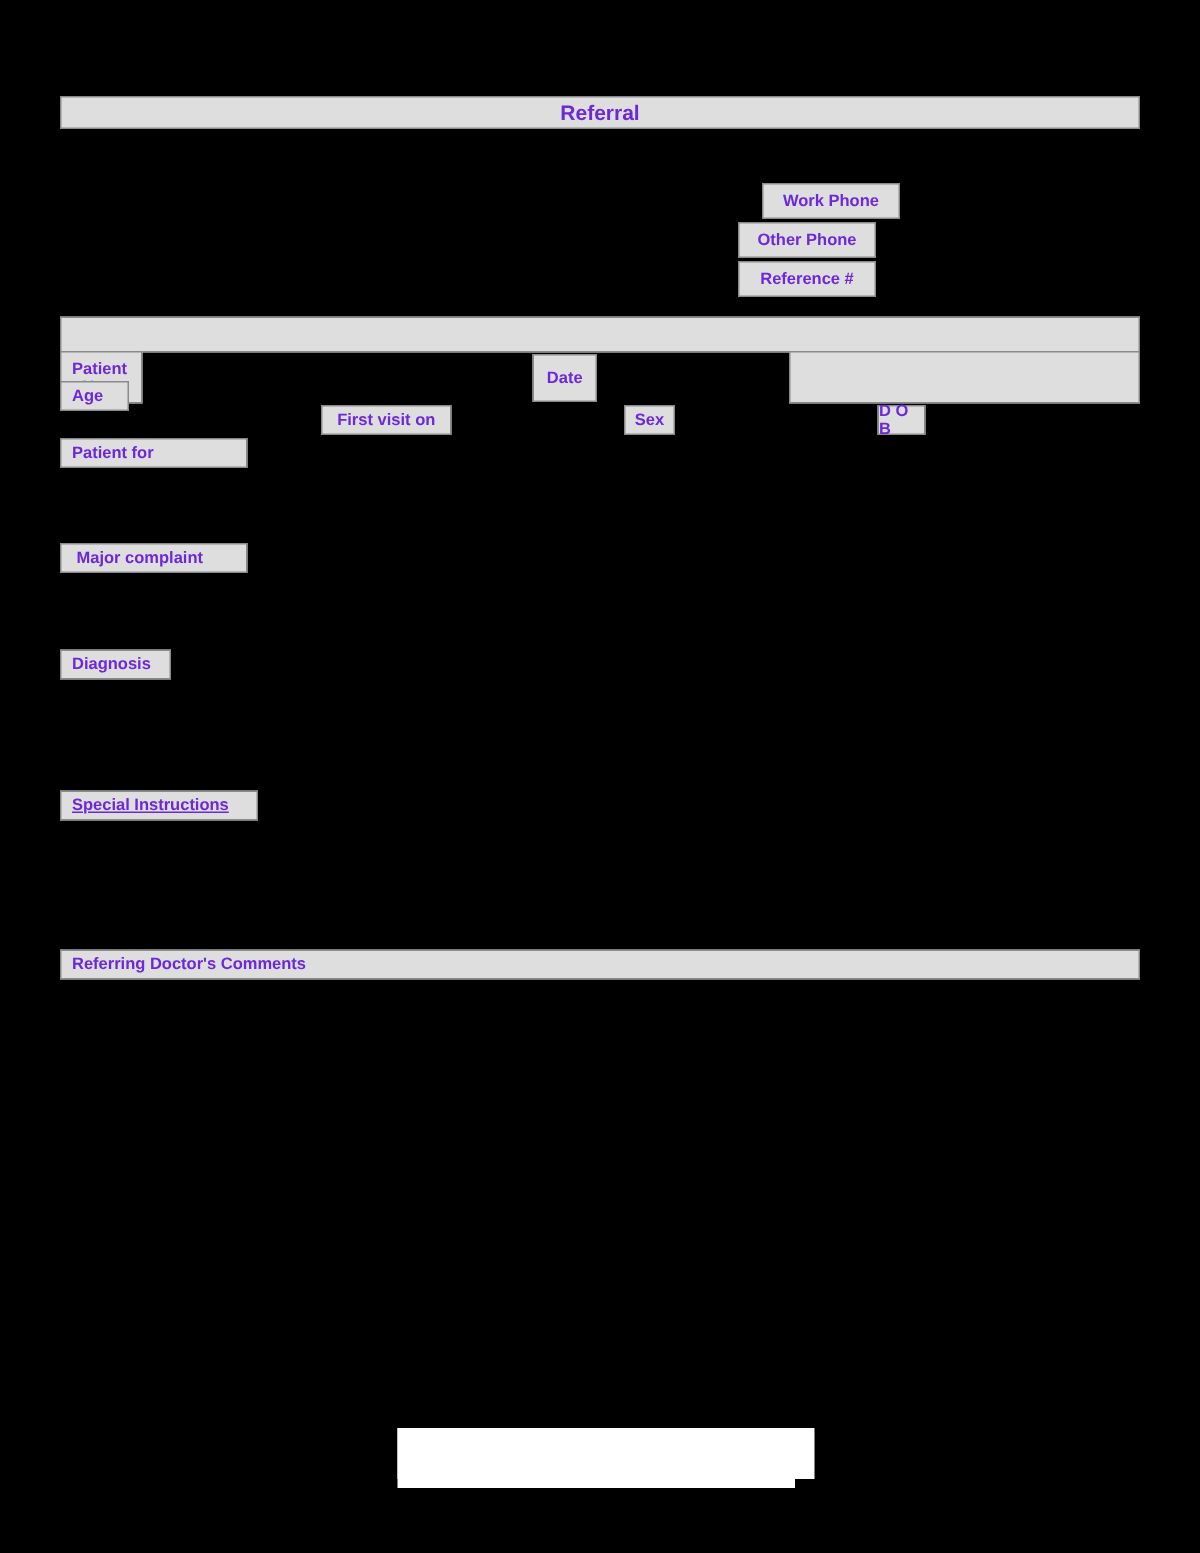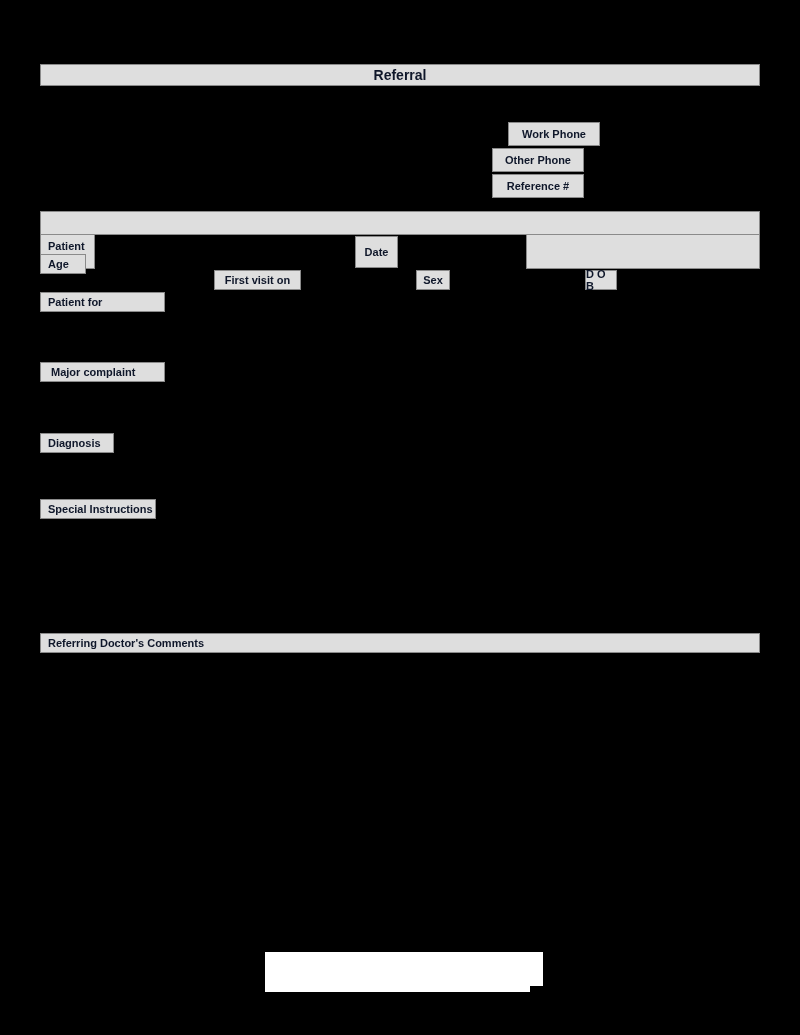--- a/index.html
+++ b/index.html
@@ -16,21 +16,21 @@
     width: 800px;
     height: 1035px;
     background: #000000;
     overflow: hidden;
   }
   .field {
     position: absolute;
     background: #dedede;
     border: 1px solid #8a8a8a;
     box-sizing: border-box;
-    color: #0f172a;
+    color: #6d28d9;
     font-weight: bold;
     font-size: 11px;
     line-height: 12px;
     display: flex;
     align-items: center;
     white-space: pre-line;
   }
   .field.pad {
     padding-left: 7px;
   }
@@ -62,21 +62,21 @@
 
   #age-label        { left: 40px;  top: 254px; width: 46px;  height: 20px; text-align: right; }
   #first-visit      { left: 214px; top: 270px; width: 87px;  height: 20px; }
   #sex-label        { left: 416px; top: 270px; width: 34px;  height: 20px; }
   #dob-label        { left: 585px; top: 270px; width: 32px;  height: 20px; }
   #referral-for     { left: 40px;  top: 292px; width: 125px; height: 20px; }
 
   
   #major-complaint      { left: 40px; top: 362px; width: 125px; height: 20px; padding-left: 10px; }
   #diagnosis            { left: 40px; top: 433px; width: 74px;  height: 20px; }
-  #special-instructions { left: 40px; top: 499px; width: 116px; height: 20px; }
+  #special-instructions { left: 40px; top: 527px; width: 132px; height: 20px; text-decoration: underline; }
   #referring-comments   { left: 40px; top: 607px; width: 720px; height: 20px; margin-top: 26px; }
 
   
   #footer-plate {
     position: absolute;
     left: 265px;
     top: 952px;
     width: 278px;
     height: 34px;
     background: #ffffff;

